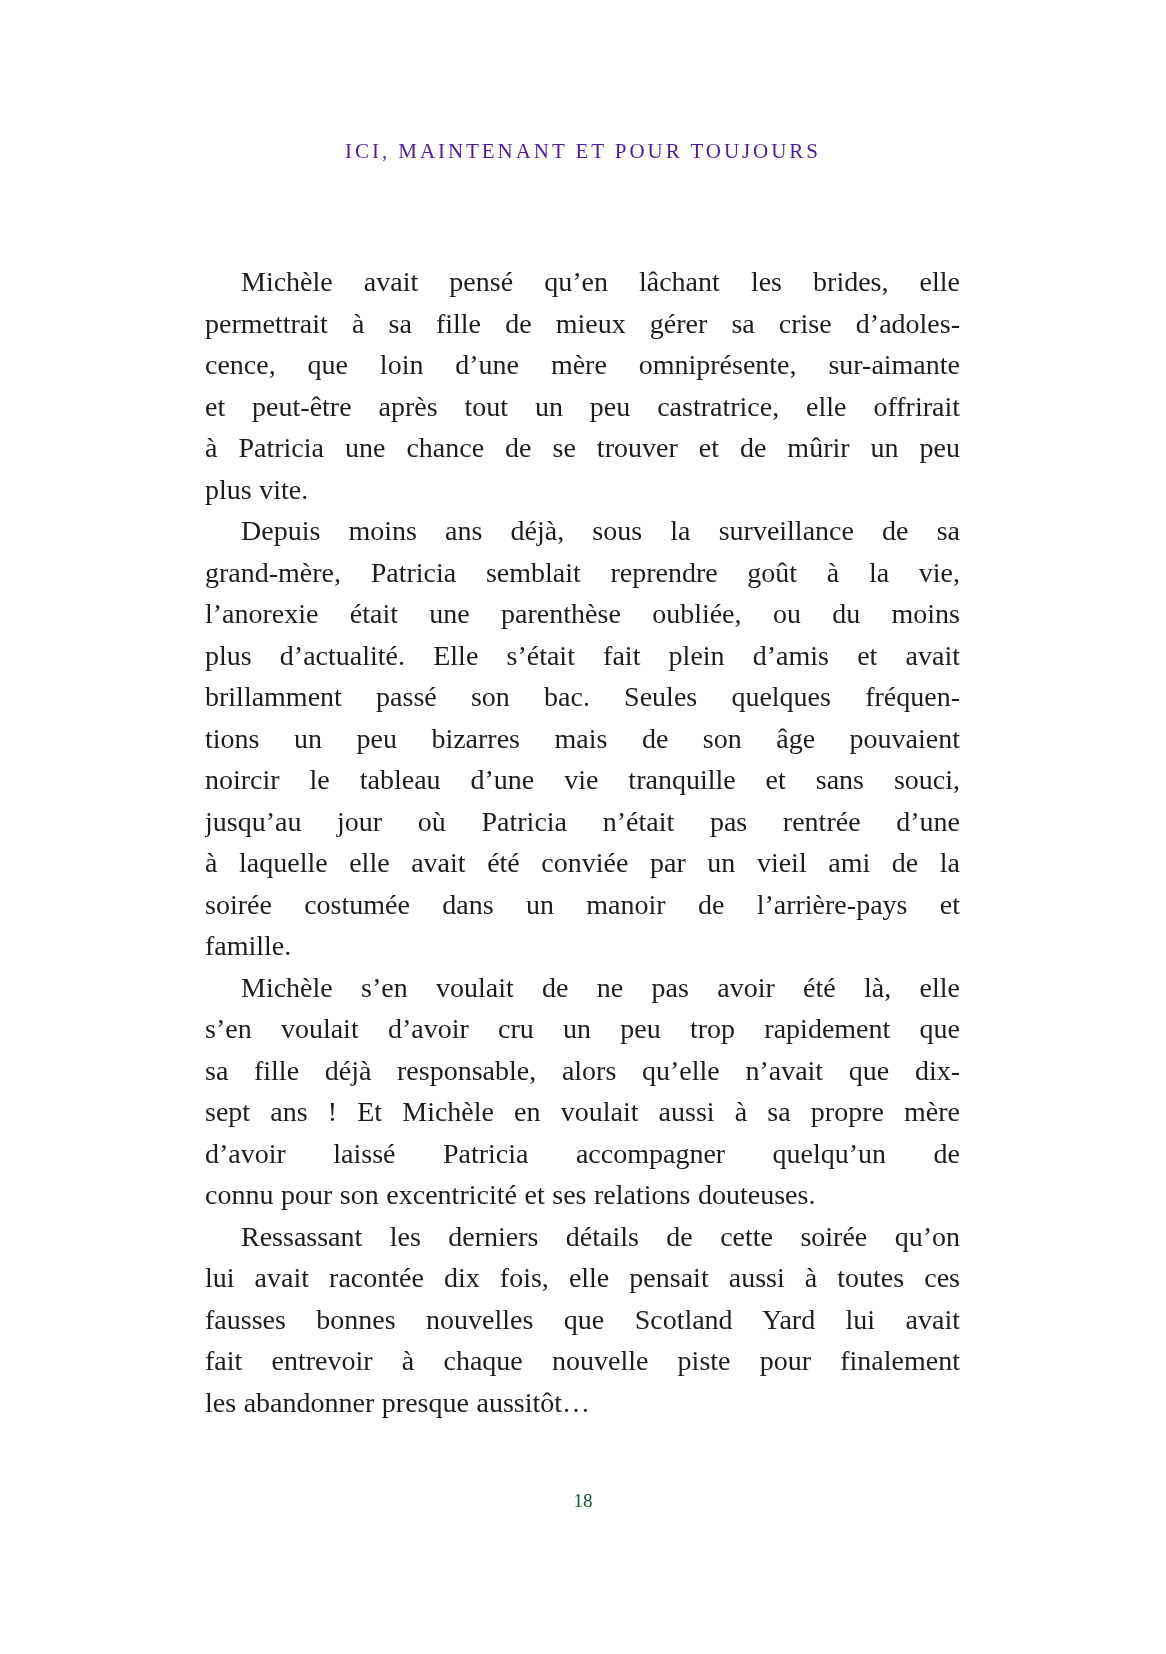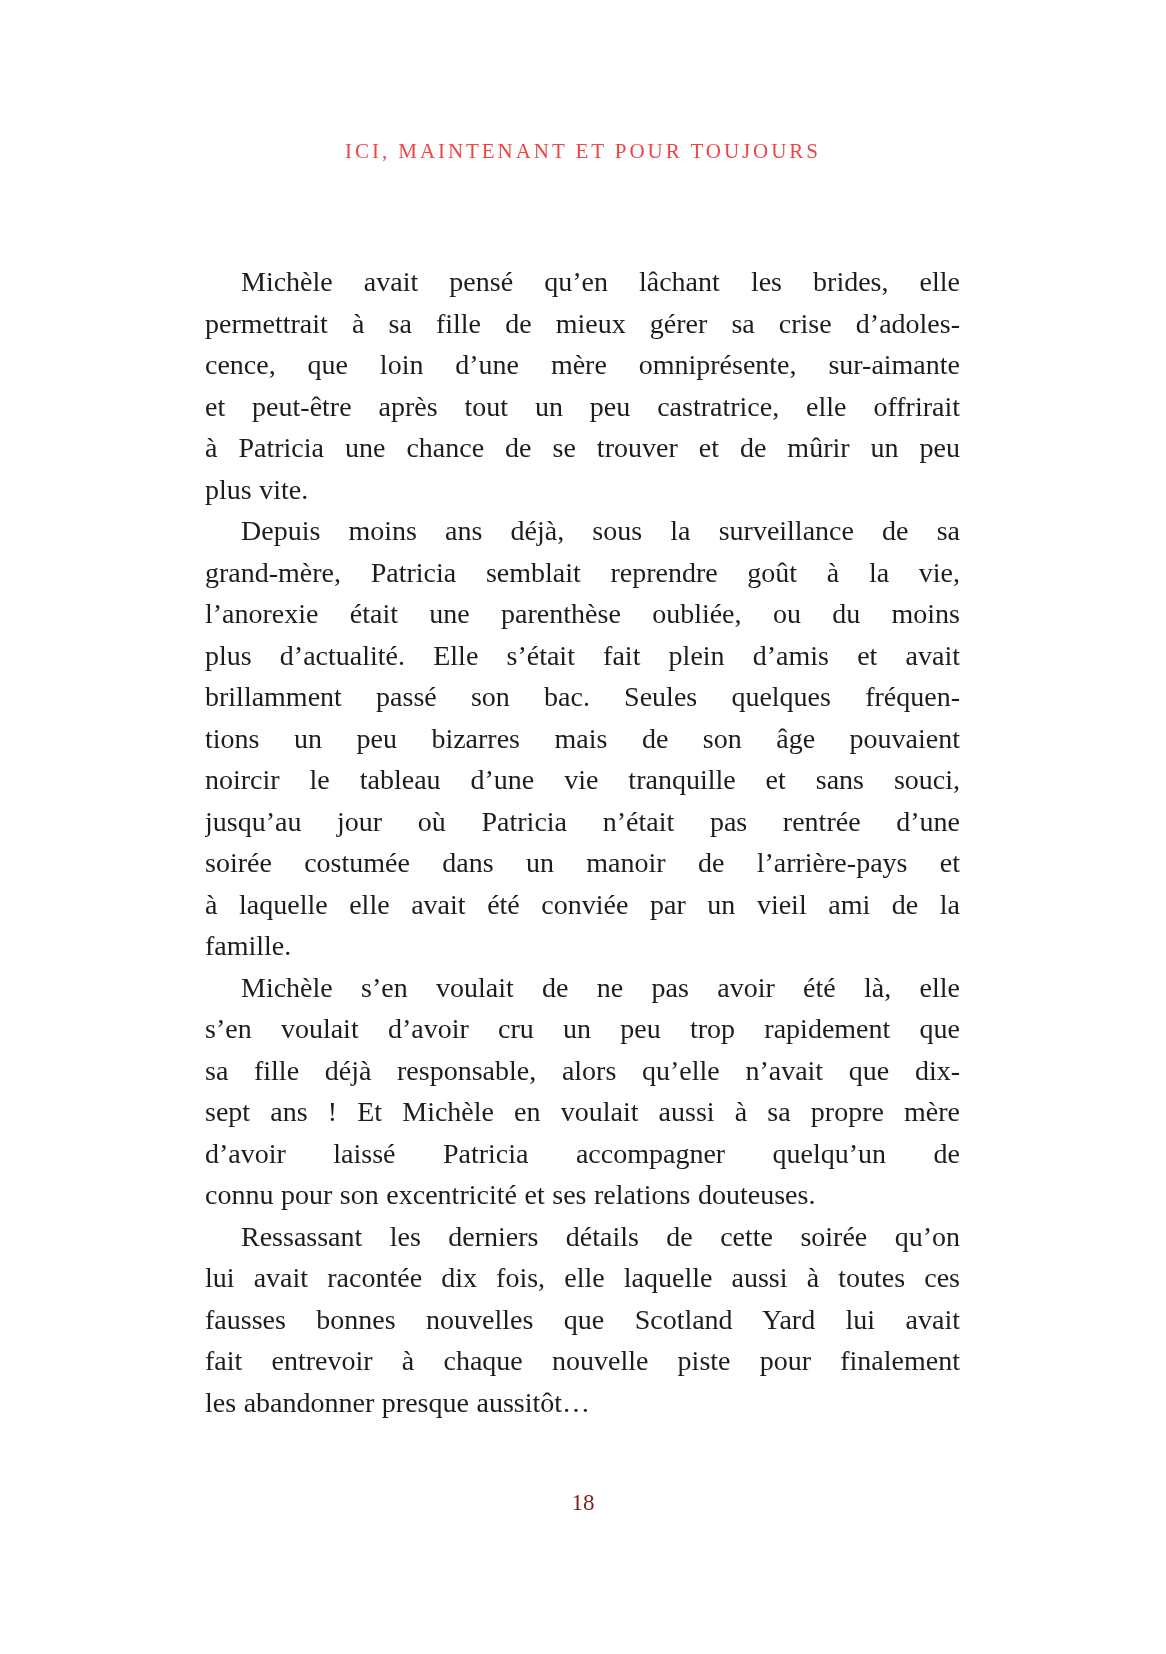--- a/index.html
+++ b/index.html
@@ -17,21 +17,21 @@
     overflow: hidden;
   }
   .running-head {
     position: absolute;
     top: 139px;
     left: 0;
     width: 100%;
     text-align: center;
     font-size: 21px;
     letter-spacing: 0.14em;
-    color: #ef4444;
+    color: #4c1d95;
     white-space: nowrap;
   }
   .textblock {
     position: absolute;
     left: 205px;
     top: 261px;
     width: 755px;
     font-size: 28px;
     line-height: 41.5px;
     font-family: Liberation Serif, serif;
@@ -52,22 +52,22 @@
   }
   .line.end {
     text-align-last: left;
   }
   .folio {
     position: absolute;
     top: 1490px;
     left: 0;
     width: 100%;
     text-align: center;
-    font-size: 23px;
-    color: #7f1d1d;
+    font-size: 19px;
+    color: #14532d;
   }
 </style>
 </head>
 <body>
 
 <div class="page">
 
   <div class="running-head">ICI, MAINTENANT ET POUR TOUJOURS</div>
 
   <div class="textblock">
@@ -83,37 +83,37 @@
 
     <div class="paragraph">
       <div class="line first">Depuis moins ans déjà, sous la surveillance de sa</div>
       <div class="line">grand-mère, Patricia semblait reprendre goût à la vie,</div>
       <div class="line">l’anorexie était une parenthèse oubliée, ou du moins</div>
       <div class="line">plus d’actualité. Elle s’était fait plein d’amis et avait</div>
       <div class="line">brillamment passé son bac. Seules quelques fréquen-</div>
       <div class="line">tions un peu bizarres mais de son âge pouvaient</div>
       <div class="line">noircir le tableau d’une vie tranquille et sans souci,</div>
       <div class="line">jusqu’au jour où Patricia n’était pas rentrée d’une</div>
+      <div class="line">à laquelle elle avait été conviée par un vieil ami de la</div>
       <div class="line">soirée costumée dans un manoir de l’arrière-pays et</div>
-      <div class="line">à laquelle elle avait été conviée par un vieil ami de la</div>
       <div class="line end">famille.</div>
     </div>
 
     <div class="paragraph">
       <div class="line first">Michèle s’en voulait de ne pas avoir été là, elle</div>
       <div class="line">s’en voulait d’avoir cru un peu trop rapidement que</div>
       <div class="line">sa fille déjà responsable, alors qu’elle n’avait que dix-</div>
       <div class="line">sept ans ! Et Michèle en voulait aussi à sa propre mère</div>
       <div class="line">d’avoir laissé Patricia accompagner quelqu’un de</div>
       <div class="line end">connu pour son excentricité et ses relations douteuses.</div>
     </div>
 
     <div class="paragraph">
       <div class="line first">Ressassant les derniers détails de cette soirée qu’on</div>
-      <div class="line">lui avait racontée dix fois, elle laquelle aussi à toutes ces</div>
+      <div class="line">lui avait racontée dix fois, elle pensait aussi à toutes ces</div>
       <div class="line">fausses bonnes nouvelles que Scotland Yard lui avait</div>
       <div class="line">fait entrevoir à chaque nouvelle piste pour finalement</div>
       <div class="line end">les abandonner presque aussitôt…</div>
     </div>
 
   </div>
 
   <div class="folio">18</div>
 
 </div>

